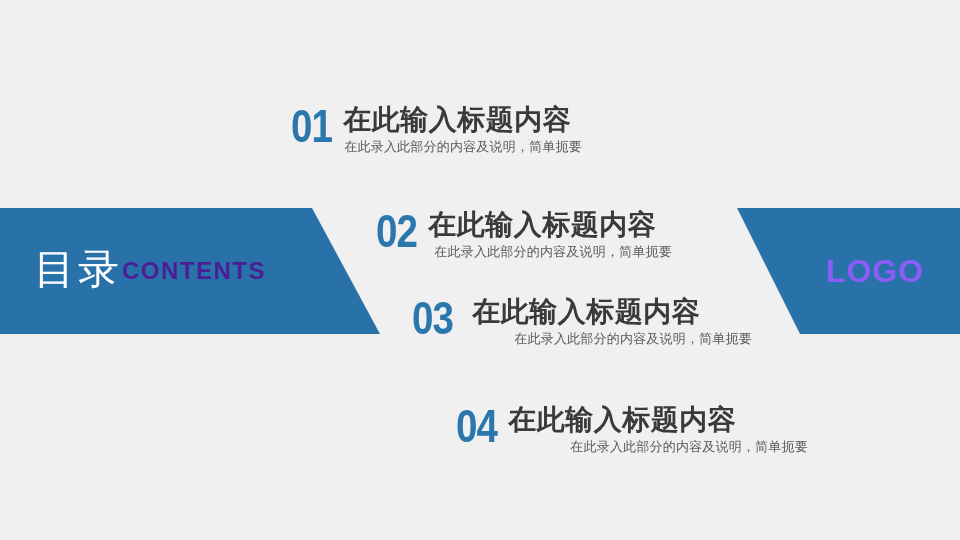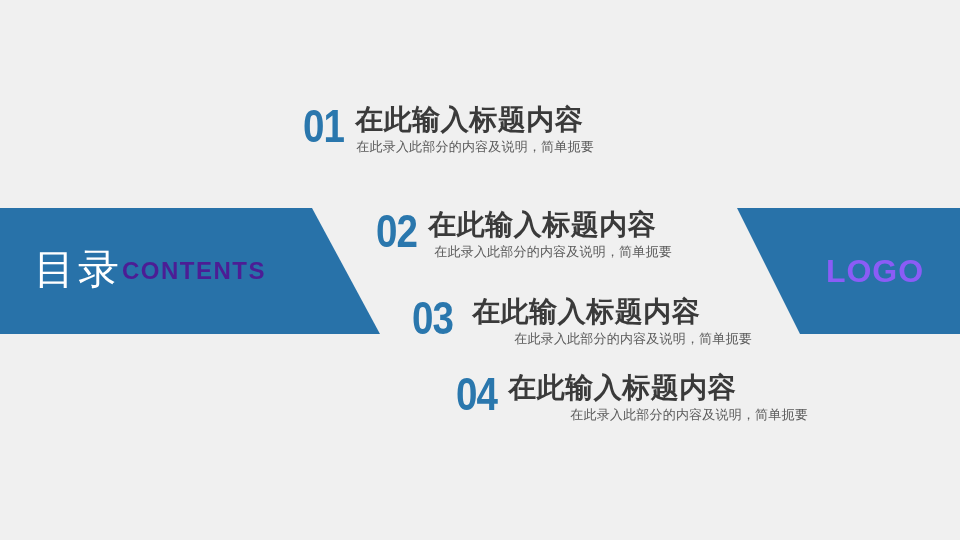--- a/index.html
+++ b/index.html
@@ -120,30 +120,30 @@
     color: #5a5a5a;
     font-size: 13px;
     font-weight: normal;
     letter-spacing: 0.2px;
     line-height: 1.2;
     margin-top: 4px;
     font-family: "DejaVu Sans", "Liberation Sans", sans-serif;
   }
 
   
-  #item-01 { left: 303px; top: 104px; }
+  #item-01 { left: 291px; top: 104px; }
   #item-01 .item-subtitle { margin-left: 1px; }
 
   #item-02 { left: 376px; top: 209px; }
   #item-02 .item-subtitle { margin-left: 6px; }
 
   #item-03 { left: 412px; top: 296px; gap: 8px; }
   #item-03 .item-subtitle { margin-left: 42px; }
 
-  #item-04 { left: 456px; top: 372px; }
+  #item-04 { left: 456px; top: 404px; }
   #item-04 .item-subtitle { margin-left: 62px; }
 </style>
 </head>
 <body>
 
 <div id="slide">
 
   <div class="contents-banner"></div>
   <div class="contents-text-wrap">
     <div class="contents-cn">目录</div>

